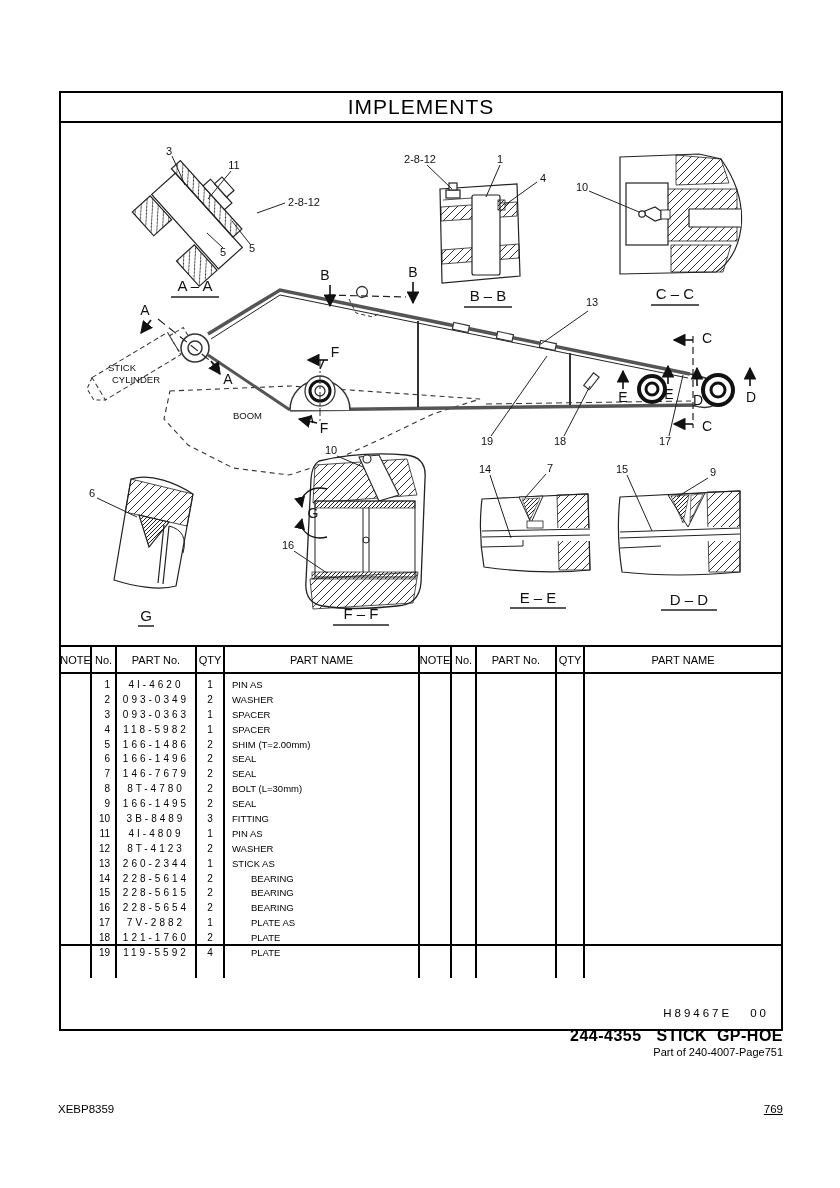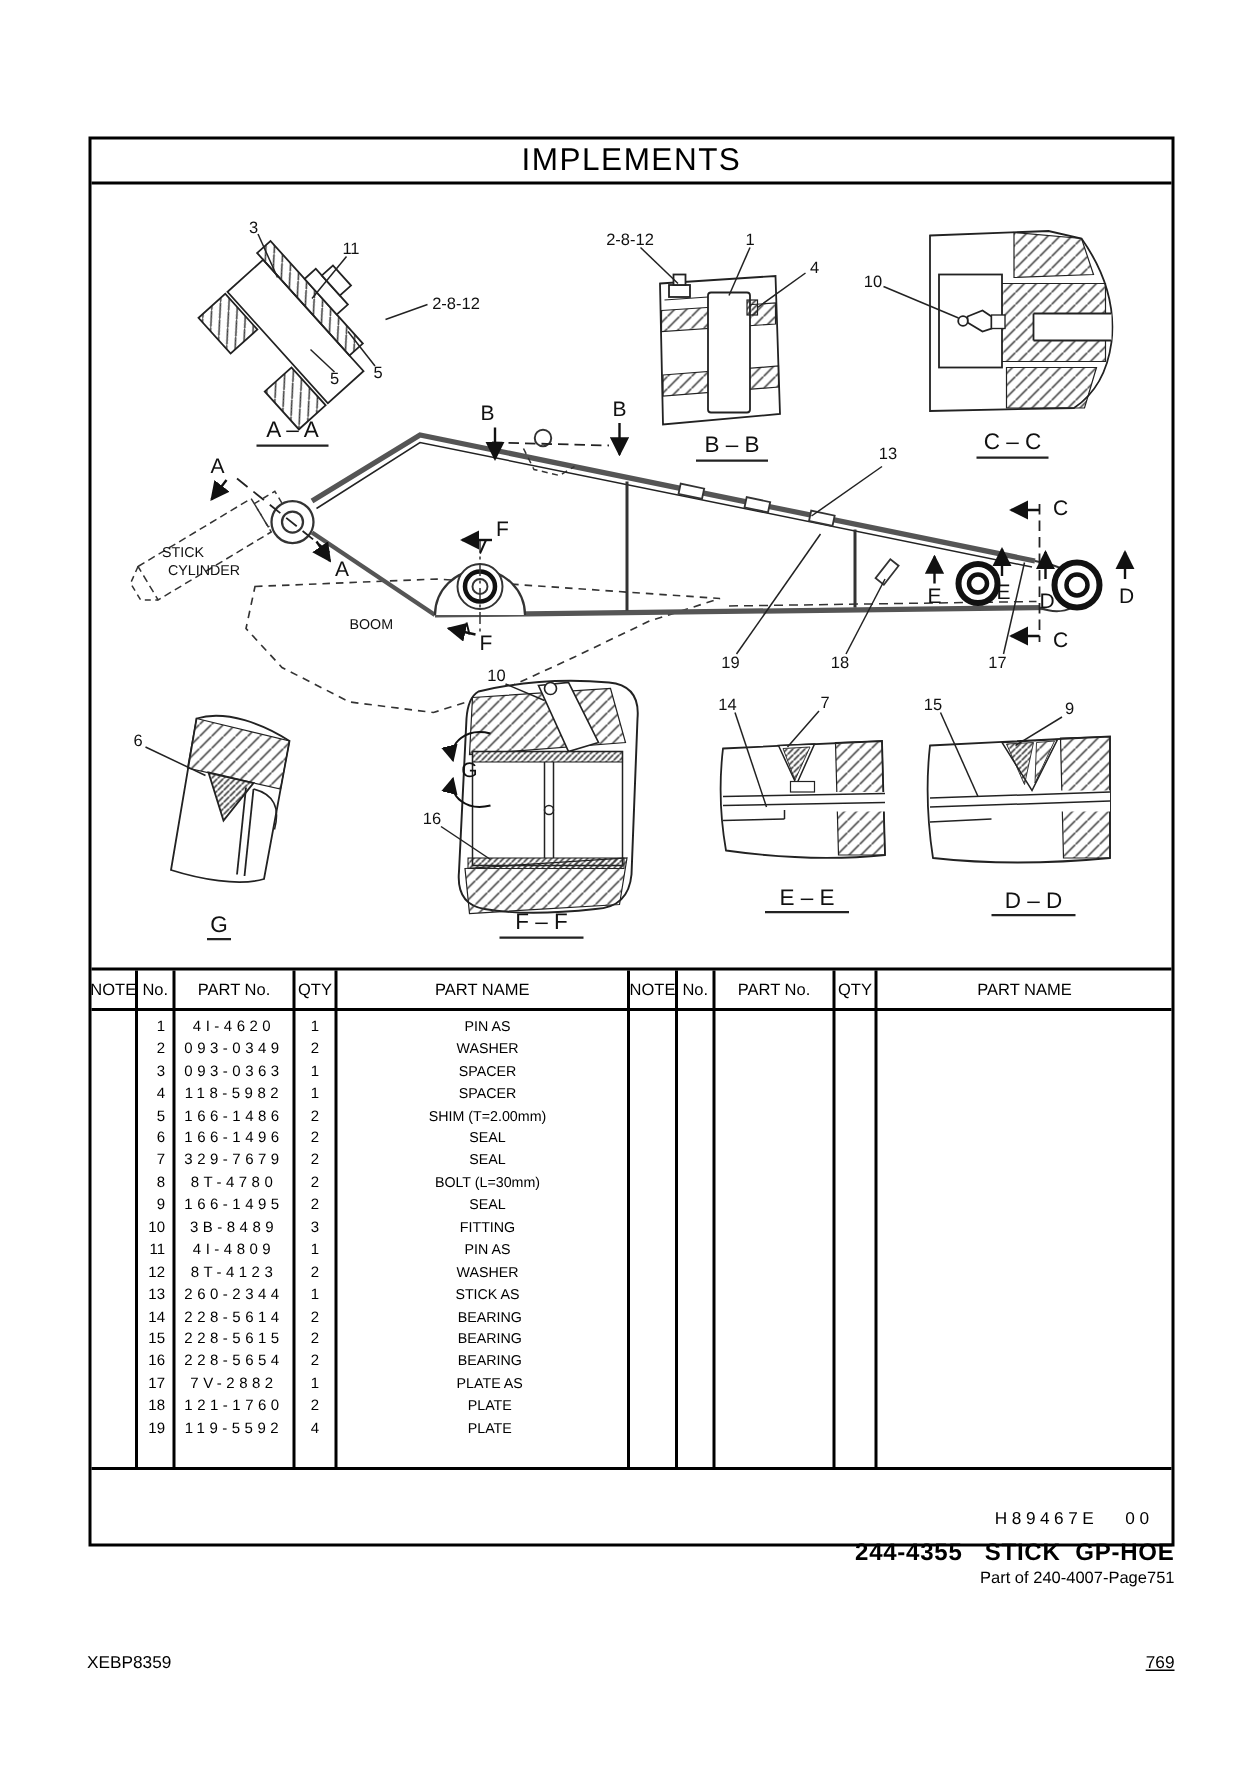--- a/index.html
+++ b/index.html
@@ -18,39 +18,39 @@
     font-size:21px;letter-spacing:1px;font-weight:500;
   }
   .drawing{position:absolute;left:0;top:30px;width:720px;height:522px;}
   svg text{fill:#111;font-family:"Liberation Sans",sans-serif;}
   .callout{font-size:11px;}
   .viewletter{font-size:14px;}
   .cap{font-size:15px;}
   .tiny{font-size:9.5px;}
 
   .ptable{
-    position:absolute;left:0;top:552px;width:720px;height:335px;
+    position:absolute;left:0;top:552px;width:720px;height:301px;
     border-top:2px solid #000;border-bottom:2px solid #000;box-sizing:border-box;
   }
   .thead,.tbody{display:grid;grid-template-columns:31px 25px 80px 28px 195px 32px 25px 80px 28px 196px;}
   .thead{height:27px;border-bottom:2px solid #000;box-sizing:border-box;}
   .hcell{
     display:flex;align-items:center;justify-content:center;
     font-size:11px;border-right:2px solid #000;box-sizing:border-box;
   }
   .hcell.last{border-right:none;}
   .tbody{height:304px;}
   .bcol{border-right:2px solid #000;box-sizing:border-box;padding-top:4px;}
   .bcol.last{border-right:none;}
   .rcell{height:14.9px;line-height:14.9px;font-size:10px;white-space:nowrap;overflow:visible;}
   .rcell.num{text-align:right;padding-right:5px;}
   .rcell.part{text-align:center;letter-spacing:3px;}
   .rcell.qty{text-align:center;}
-  .rcell.name{text-align:center;padding-left:7px;font-size:9.5px;}
-  .rcell.ind{padding-left:10px;}
+  .rcell.name{text-align:left;padding-left:7px;font-size:9.5px;}
+  .rcell.ind{padding-left:26px;}
 
   .refband{
     position:absolute;left:0;top:887px;width:720px;height:47px;
     display:flex;align-items:flex-end;justify-content:flex-end;
     padding:0 12px 8px 0;box-sizing:border-box;
     font-size:11.5px;letter-spacing:3px;
   }
   .refband .rev{margin-left:18px;}
 
   .caption-block{
@@ -339,21 +339,21 @@
           <div class="rcell num">18</div>
           <div class="rcell num">19</div>
         </div>
       <div class="bcol">
           <div class="rcell part">4I-4620</div>
           <div class="rcell part">093-0349</div>
           <div class="rcell part">093-0363</div>
           <div class="rcell part">118-5982</div>
           <div class="rcell part">166-1486</div>
           <div class="rcell part">166-1496</div>
-          <div class="rcell part">329-7679</div>
+          <div class="rcell part">146-7679</div>
           <div class="rcell part">8T-4780</div>
           <div class="rcell part">166-1495</div>
           <div class="rcell part">3B-8489</div>
           <div class="rcell part">4I-4809</div>
           <div class="rcell part">8T-4123</div>
           <div class="rcell part">260-2344</div>
           <div class="rcell part">228-5614</div>
           <div class="rcell part">228-5615</div>
           <div class="rcell part">228-5654</div>
           <div class="rcell part">7V-2882</div>

